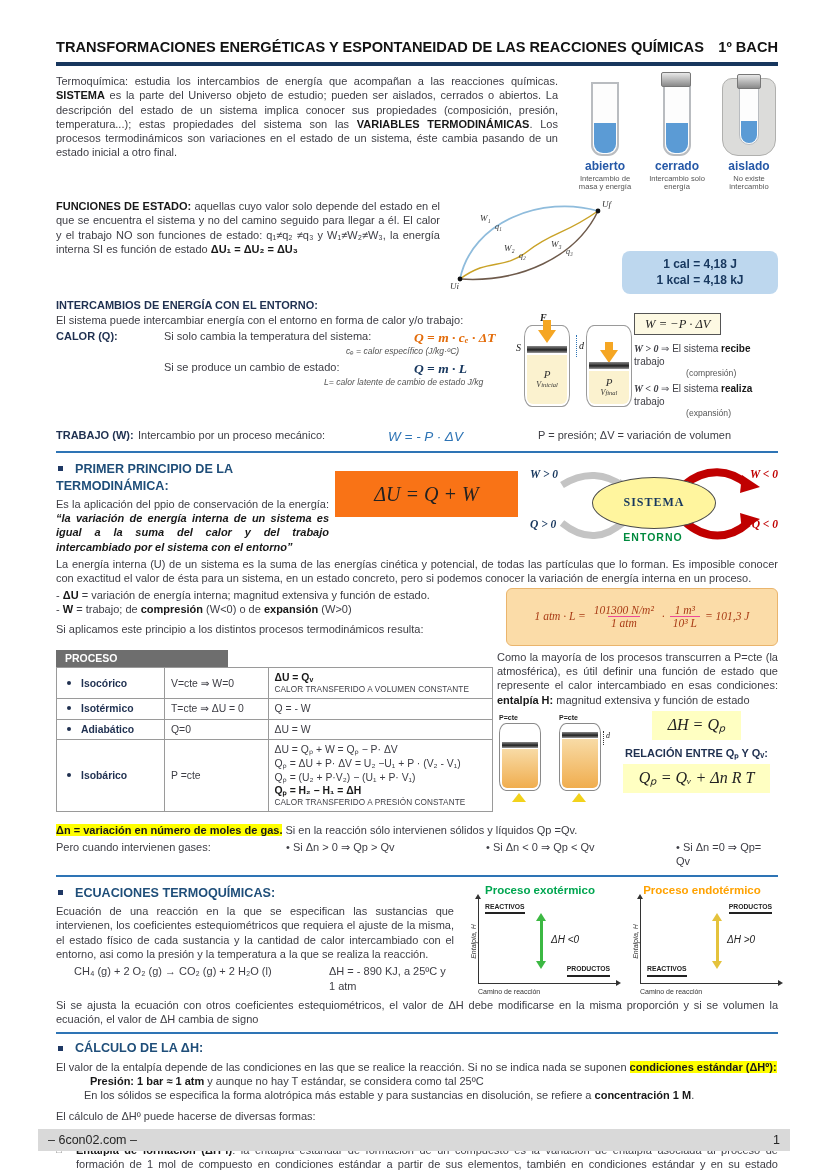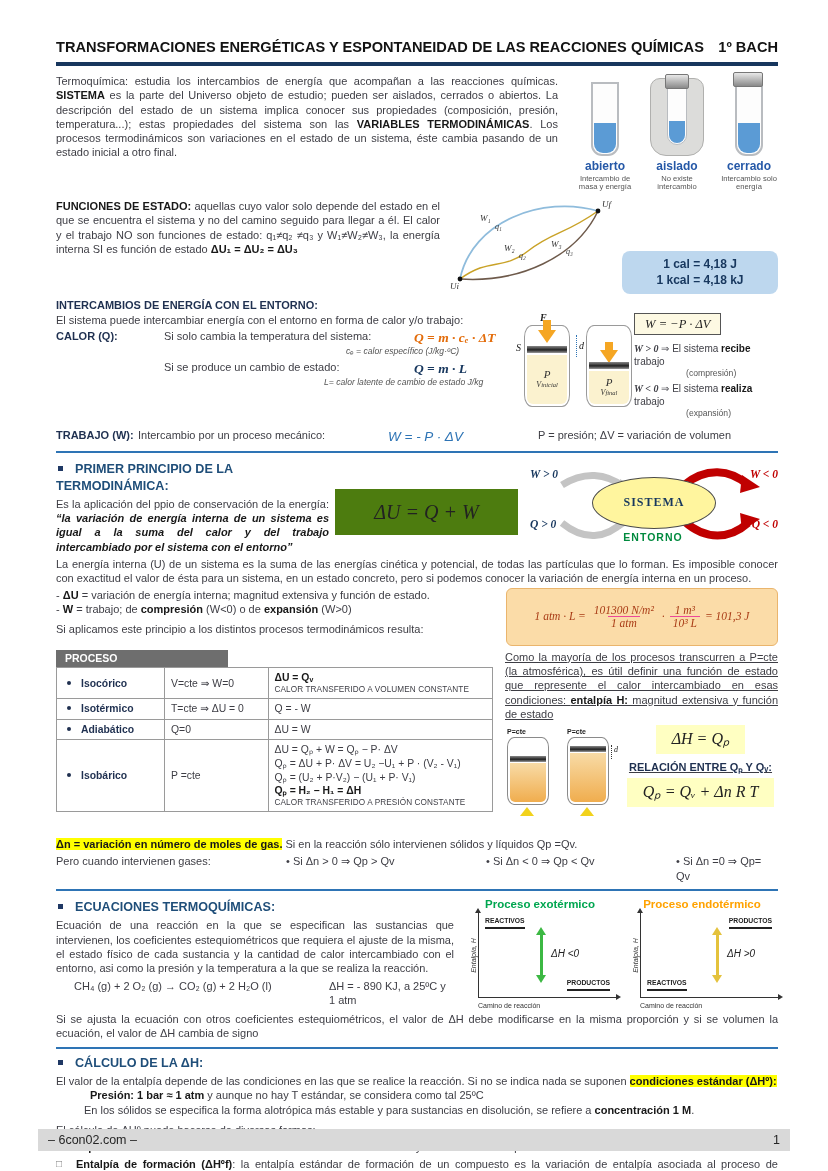--- a/index.html
+++ b/index.html
@@ -54,21 +54,21 @@
   .oshaft{position:absolute;left:50%;transform:translateX(-50%);width:8px;background:#f5a623;}
   .pv{position:absolute;left:0;right:0;text-align:center;font-family:"Liberation Serif",serif;font-style:italic;color:#333;}
   .lab{position:absolute;font-family:"Liberation Serif",serif;font-style:italic;color:#222;font-size:10px;}
   .dotline{position:absolute;border-left:1px dotted #2e74b5;}
   .workcol{font-size:10px;color:#3d3d44;}
   .wformula{display:inline-block;border:1px solid #555;background:#fdf9e3;padding:2px 10px;
             font-family:"Liberation Serif",serif;font-style:italic;font-size:12.5px;color:#222;margin-bottom:4px;}
   .wline{margin-top:3px;}
   .wnote{font-size:8.6px;margin-left:52px;color:#555;}
   
-  .du-box{flex:0 0 175px;align-self:flex-start;margin:30px 10px 0 6px;background:#4d7c0f;text-align:center;
+  .du-box{flex:0 0 175px;align-self:flex-start;margin:12px 10px 0 6px;background:#f97316;text-align:center;
           font-family:"Liberation Serif",serif;font-style:italic;font-size:20px;color:#222;padding:10px 4px;}
   .sysd{position:relative;flex:0 0 250px;height:92px;margin-top:2px;}
   .sys-ellipse{position:absolute;left:64px;top:16px;width:122px;height:50px;background:#fff59e;border:1.5px solid #4a4a4a;
                border-radius:50%;display:flex;align-items:center;justify-content:center;
                font-family:"Liberation Serif",serif;font-weight:700;color:#17375e;font-size:12px;letter-spacing:1px;}
   .sys-ent{position:absolute;left:0;right:0;top:70px;text-align:center;color:#008a3e;font-weight:700;font-size:10.5px;letter-spacing:1px;}
   .sys-lab{position:absolute;font-family:"Liberation Serif",serif;font-weight:700;font-style:italic;font-size:11.5px;}
   .sys-blue{color:#17375e;} .sys-red{color:#c00000;}
   
   .atm-box{flex:0 0 262px;margin-left:14px;background:#fbdca8;border:1px solid #eab56d;border-radius:6px;
@@ -81,21 +81,21 @@
   .proc-header{width:172px;background:#6e6e6e;color:#fff;font-weight:700;font-size:10.5px;padding:2px 9px;box-sizing:border-box;}
   table.proc{border-collapse:collapse;width:437px;font-size:10.4px;color:#3d3d44;}
   table.proc td{border:1px solid #9a9a9a;padding:3px 6px;vertical-align:middle;}
   td.pname{width:96px;font-weight:700;color:#1f3050;}
   td.pname .dot{display:inline-block;width:4px;height:4px;border-radius:50%;background:#1f3050;margin:0 10px 2px 4px;}
   td.pcond{width:92px;}
   td.pform{width:215px;}
   .tb{font-weight:700;color:#181818;}
   .tsm{font-size:8.2px;letter-spacing:0.1px;}
   
-  .entcol{margin-left:12px;flex:1;text-decoration:underline;}
+  .entcol{margin-left:4px;flex:1;}
   .entfig{display:flex;margin-top:4px;}
   .ecylzone{position:relative;width:118px;height:108px;}
   .ecyl{position:absolute;width:40px;height:66px;border:1.5px solid #8a8a8a;border-radius:7px/10px;background:#fff;}
   .ecyl .band{position:absolute;left:2px;right:2px;height:6px;background:linear-gradient(#888,#222 55%,#999);}
   .ecyl .liq{position:absolute;left:2px;right:2px;bottom:2px;background:linear-gradient(#f8dba6,#f0ad4e);border-radius:0 0 5px 5px;}
   .pcte{position:absolute;font-size:7px;font-weight:700;color:#222;}
   .flame{position:absolute;width:0;height:0;border-left:7px solid transparent;border-right:7px solid transparent;border-bottom:9px solid #f2d21c;}
   .entformulas{flex:1;text-align:center;}
   .ybox{display:inline-block;background:#ffffc2;font-family:"Liberation Serif",serif;font-style:italic;
         font-size:16px;color:#222;padding:4px 16px;}
@@ -145,39 +145,39 @@
         <div class="tubewrap">
               <div class="tube">
                 <div class="liq"></div>
               </div>
             </div>
         <div class="tube-label">abierto</div>
         <div class="tube-cap-txt">Intercambio de masa y energía</div>
       </div>
       <div class="tube-col">
         <div class="tubewrap">
+              <div class="tube">
+                <div class="cap"></div>
+                <div class="liq"></div>
+              </div>
+            </div>
+        <div class="tube-label">cerrado</div>
+        <div class="tube-cap-txt">Intercambio solo energía</div>
+      </div>
+      <div class="tube-col">
+        <div class="tubewrap">
               <div class="vessel">
                 <div class="tube">
                   <div class="cap" style="width:22px;left:-3px;"></div>
                   <div class="liq"></div>
                 </div>
               </div>
             </div>
         <div class="tube-label">aislado</div>
         <div class="tube-cap-txt">No existe intercambio</div>
-      </div>
-      <div class="tube-col">
-        <div class="tubewrap">
-              <div class="tube">
-                <div class="cap"></div>
-                <div class="liq"></div>
-              </div>
-            </div>
-        <div class="tube-label">cerrado</div>
-        <div class="tube-cap-txt">Intercambio solo energía</div>
       </div>
     </div>
   </section>
 
   <section class="row" style="margin-top:7px;">
     <p class="j" style="flex:1;"><span class="b">FUNCIONES DE ESTADO:</span><span> aquellas cuyo valor solo depende del estado en el que se encuentra el sistema y no del camino seguido para llegar a él. El calor y el trabajo NO son funciones de estado: q₁≠q₂ ≠q₃ y W₁≠W₂≠W₃, la energía interna SI es función de estado </span><span class="b">ΔU₁ = ΔU₂ = ΔU₃</span></p>
     <div class="curvefig">
       <svg width="170" height="96" viewBox="0 0 170 96">
         <path d="M12,84 C24,26 95,0 150,16" fill="none" stroke="#8fbcdc" stroke-width="1.8"></path>
         <path d="M12,84 C42,62 54,76 80,56 S116,40 150,16" fill="none" stroke="#c9a227" stroke-width="1.5"></path>

